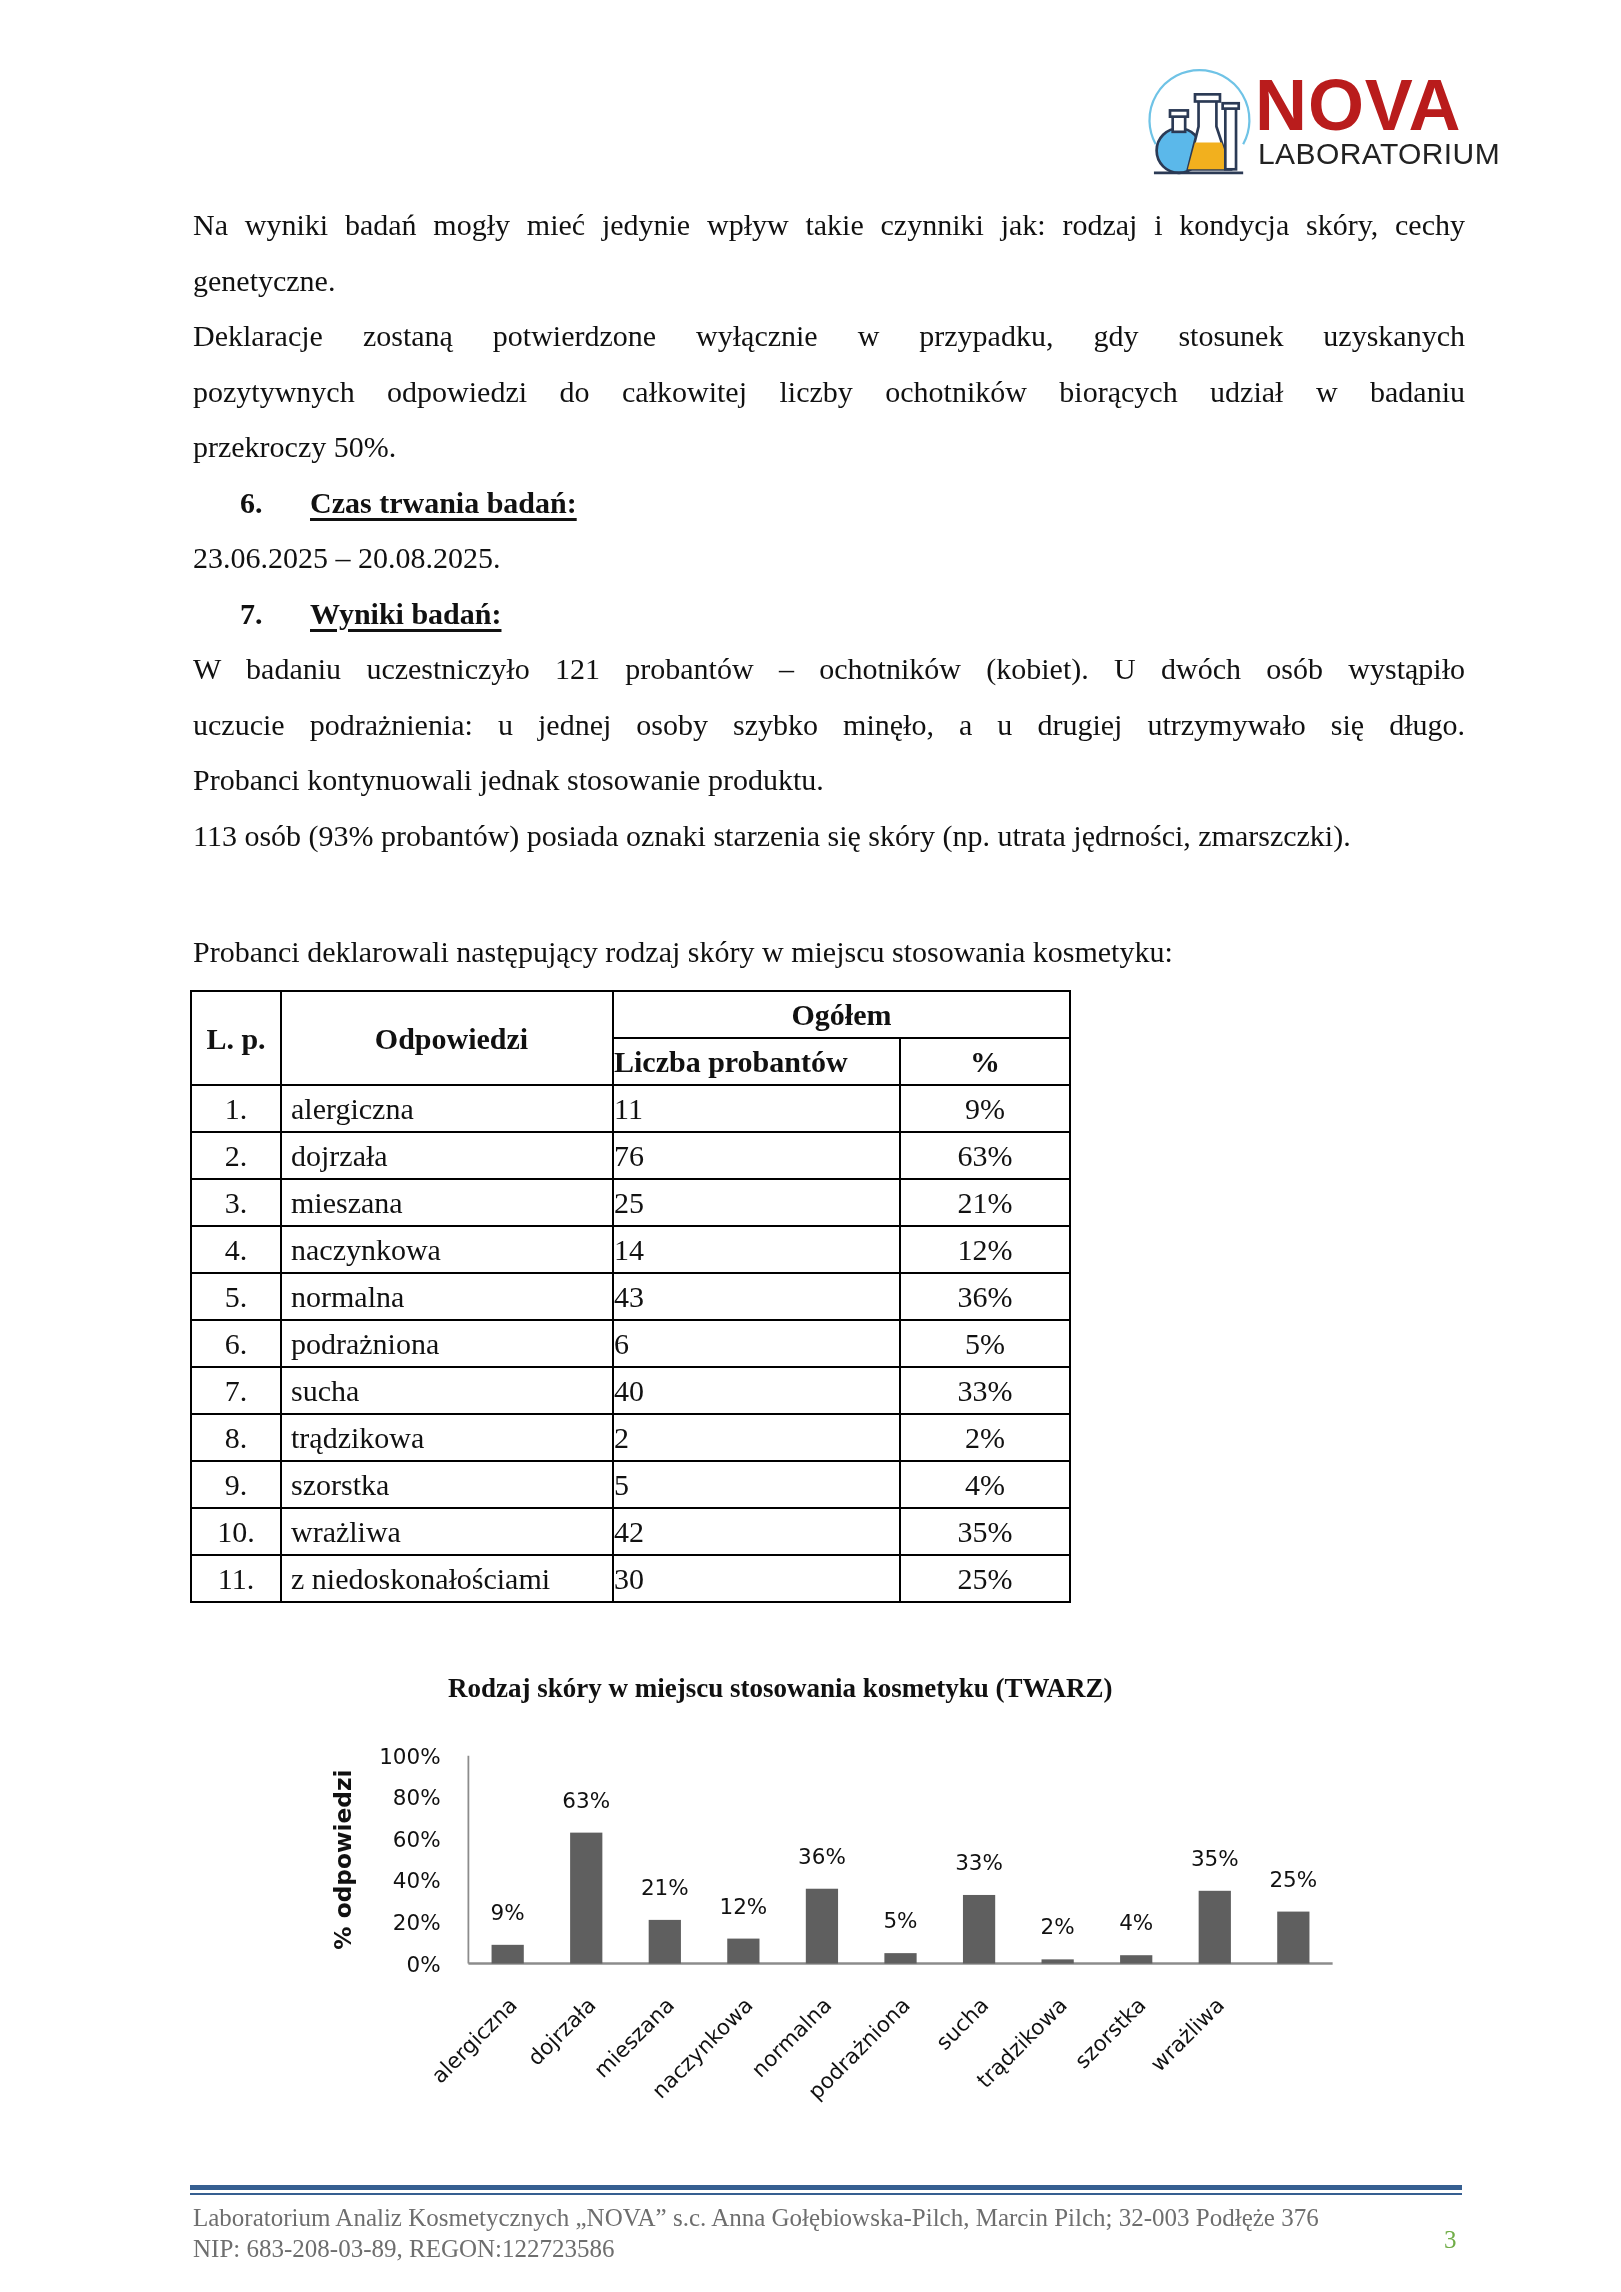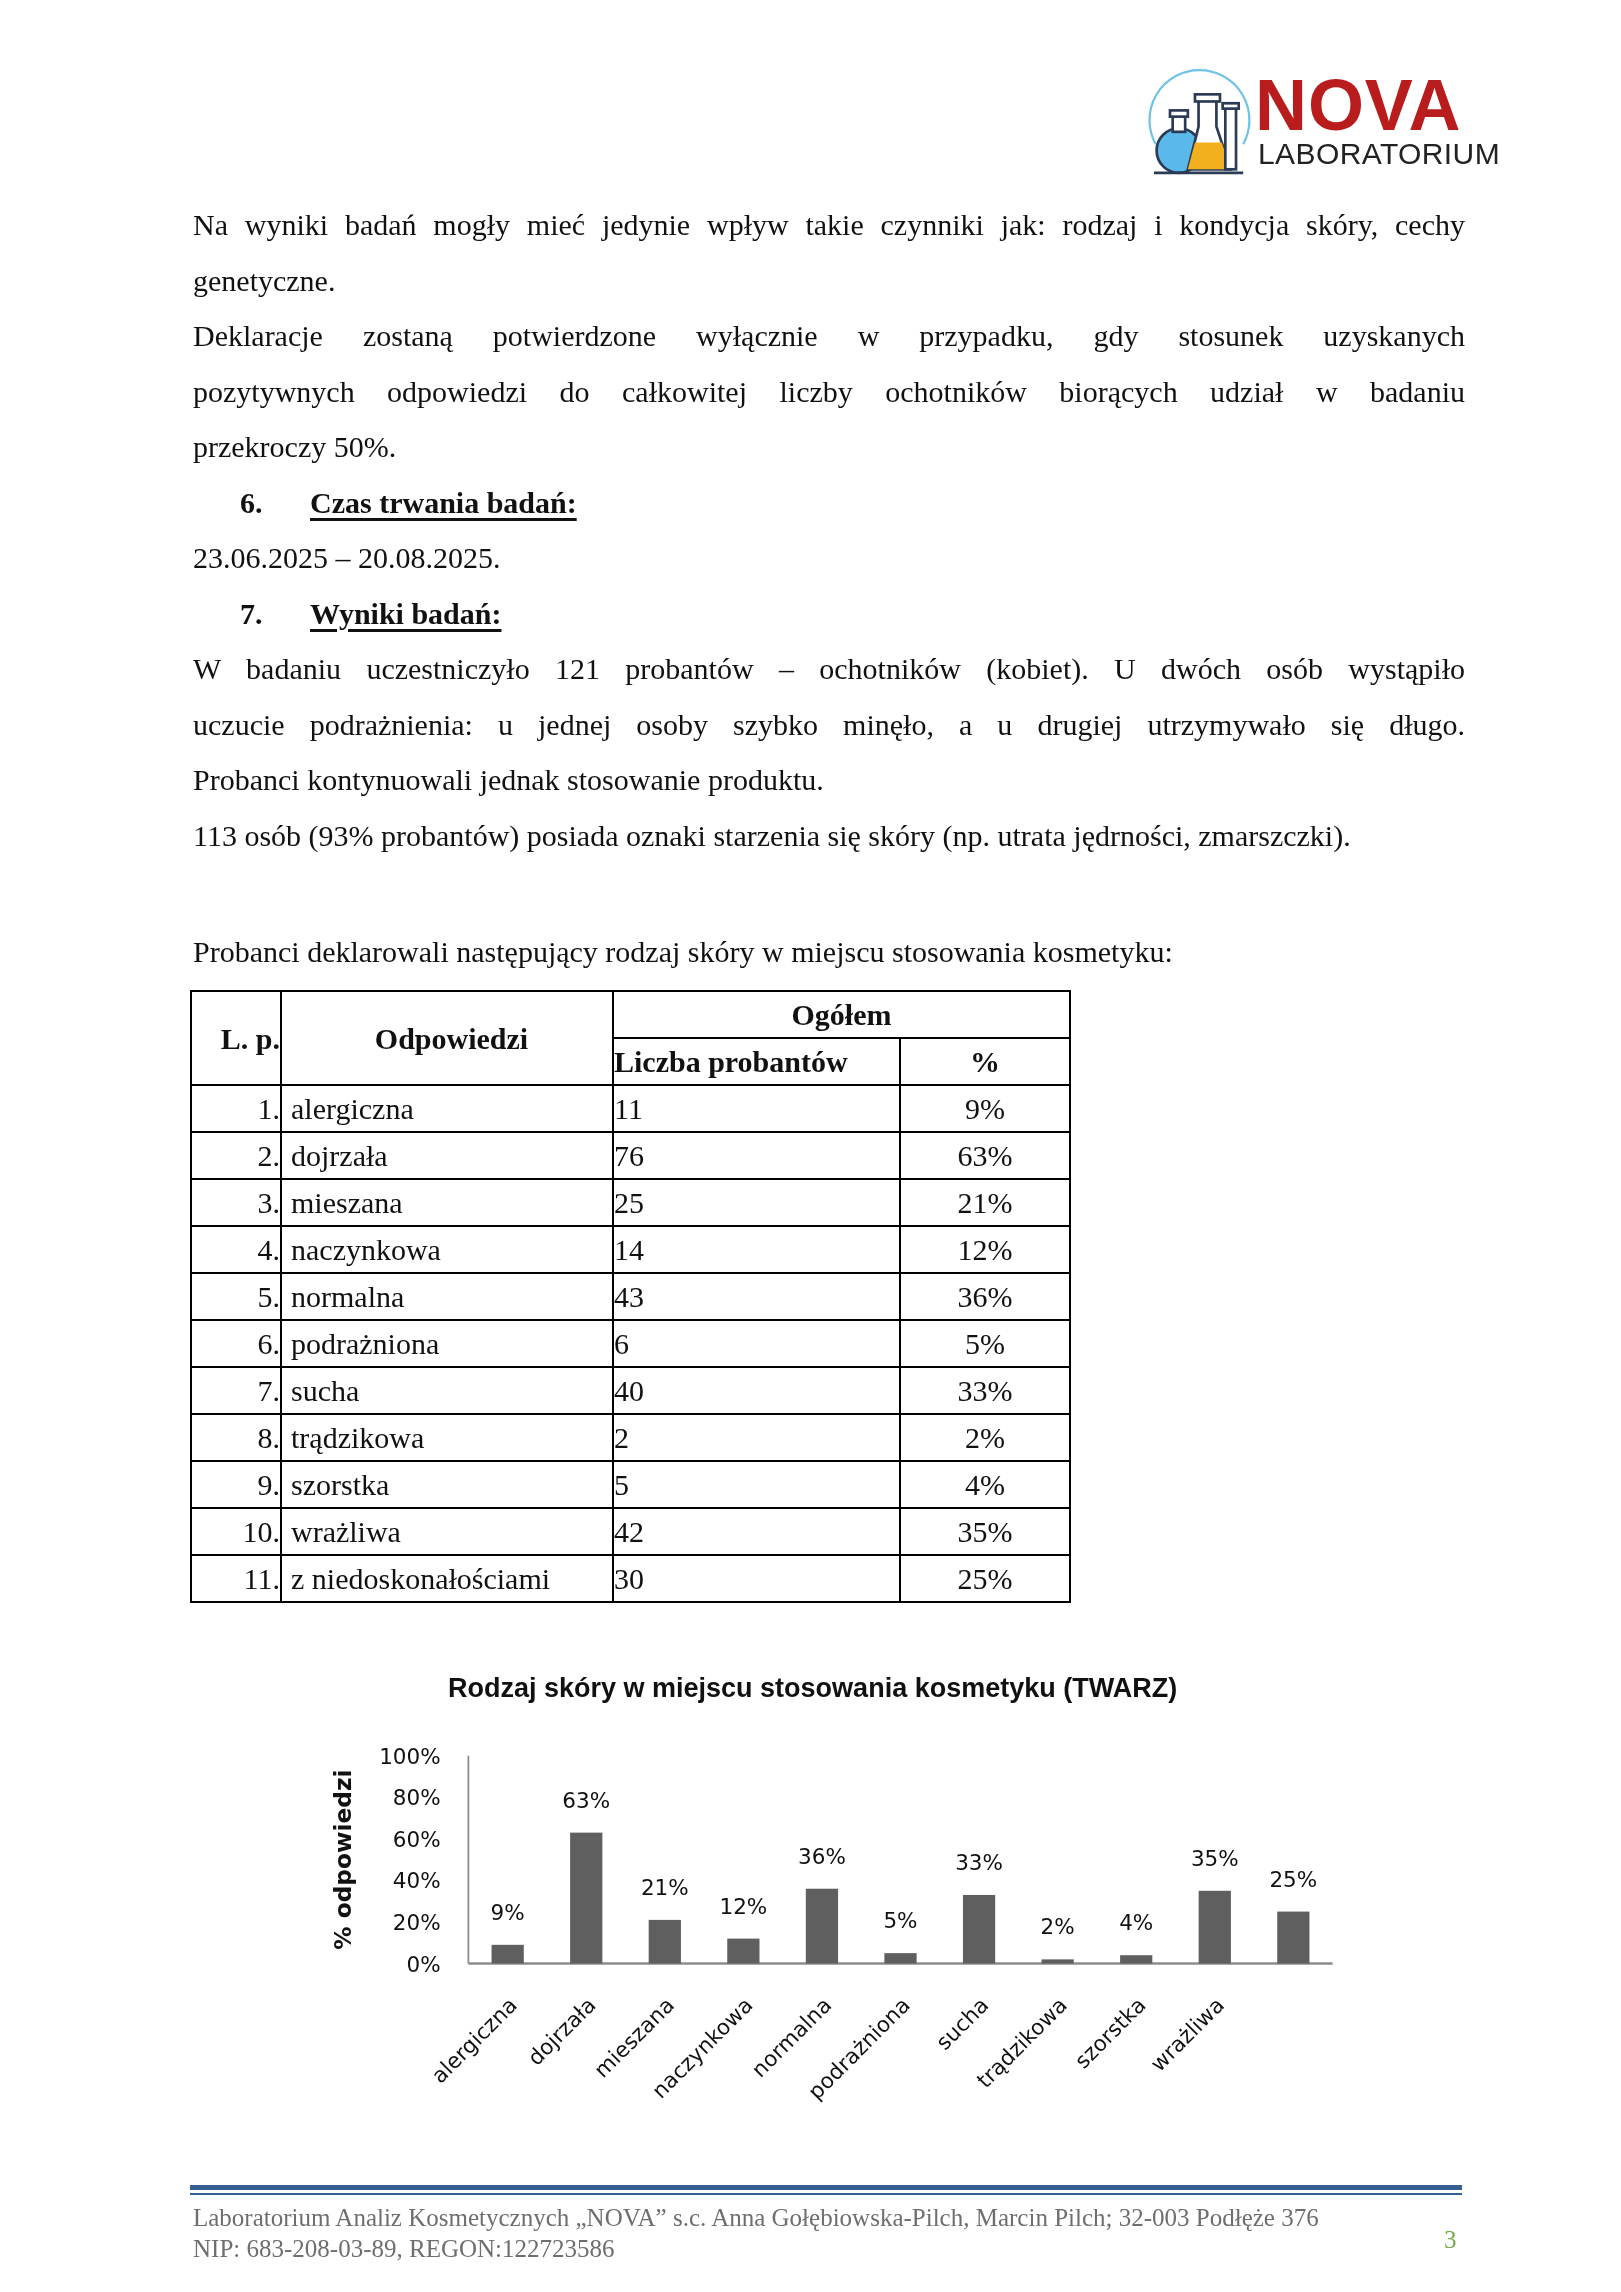--- a/index.html
+++ b/index.html
@@ -14,26 +14,26 @@
   .p { position:absolute; left:193px; width:1272px; font-size:30px; line-height:56px; }
   .just { text-align:justify; text-align-last:justify; }
   .heading { position:absolute; font-weight:bold; font-size:30px; line-height:56px; }
   .heading .num { display:inline-block; width:50px; }
   .heading .ttl { text-decoration:underline; text-decoration-thickness:2.7px; text-underline-offset:4.5px;margin-left:20px; }
 
   table.data { position:absolute; left:190px; top:990px; border-collapse:collapse;
                font-size:30px; }
   table.data td, table.data th { border:2.7px solid #000; padding:0; height:45px; line-height:43px; }
   table.data th { font-weight:bold; }
-  .c1 { width:88px; text-align:right; }
+  .c1 { width:88px; text-align:center; }
   .c2 { width:321px; text-align:left; padding-left:9px !important;border-radius:16px; }
   .c3 { width:285px; text-align:left; }
   .c4 { width:168px; text-align:center; }
 
-  .chart-title { position:absolute; left:448px; top:1673px; font-family:Liberation Sans, sans-serif;
+  .chart-title { position:absolute; left:448px; top:1673px; font-family:Liberation Serif, serif;
                  font-weight:bold; font-size:27px; color:#111; }
   svg text { font-family:"DejaVu Sans", "Liberation Sans", sans-serif; }
 
   .footer-rule1 { position:absolute; left:190px; top:2185px; width:1272px; height:4.5px; background:#365f91; }
   .footer-rule2 { position:absolute; left:190px; top:2193px; width:1272px; height:1.8px; background:#365f91; }
   .footer-line { position:absolute; left:193px; font-size:25px; color:#6e6e6e; line-height:30px; }
   .page-num { position:absolute; left:1444px; top:2226px; font-size:25px; color:#70ad47; }
 </style>
 </head>
 <body>

